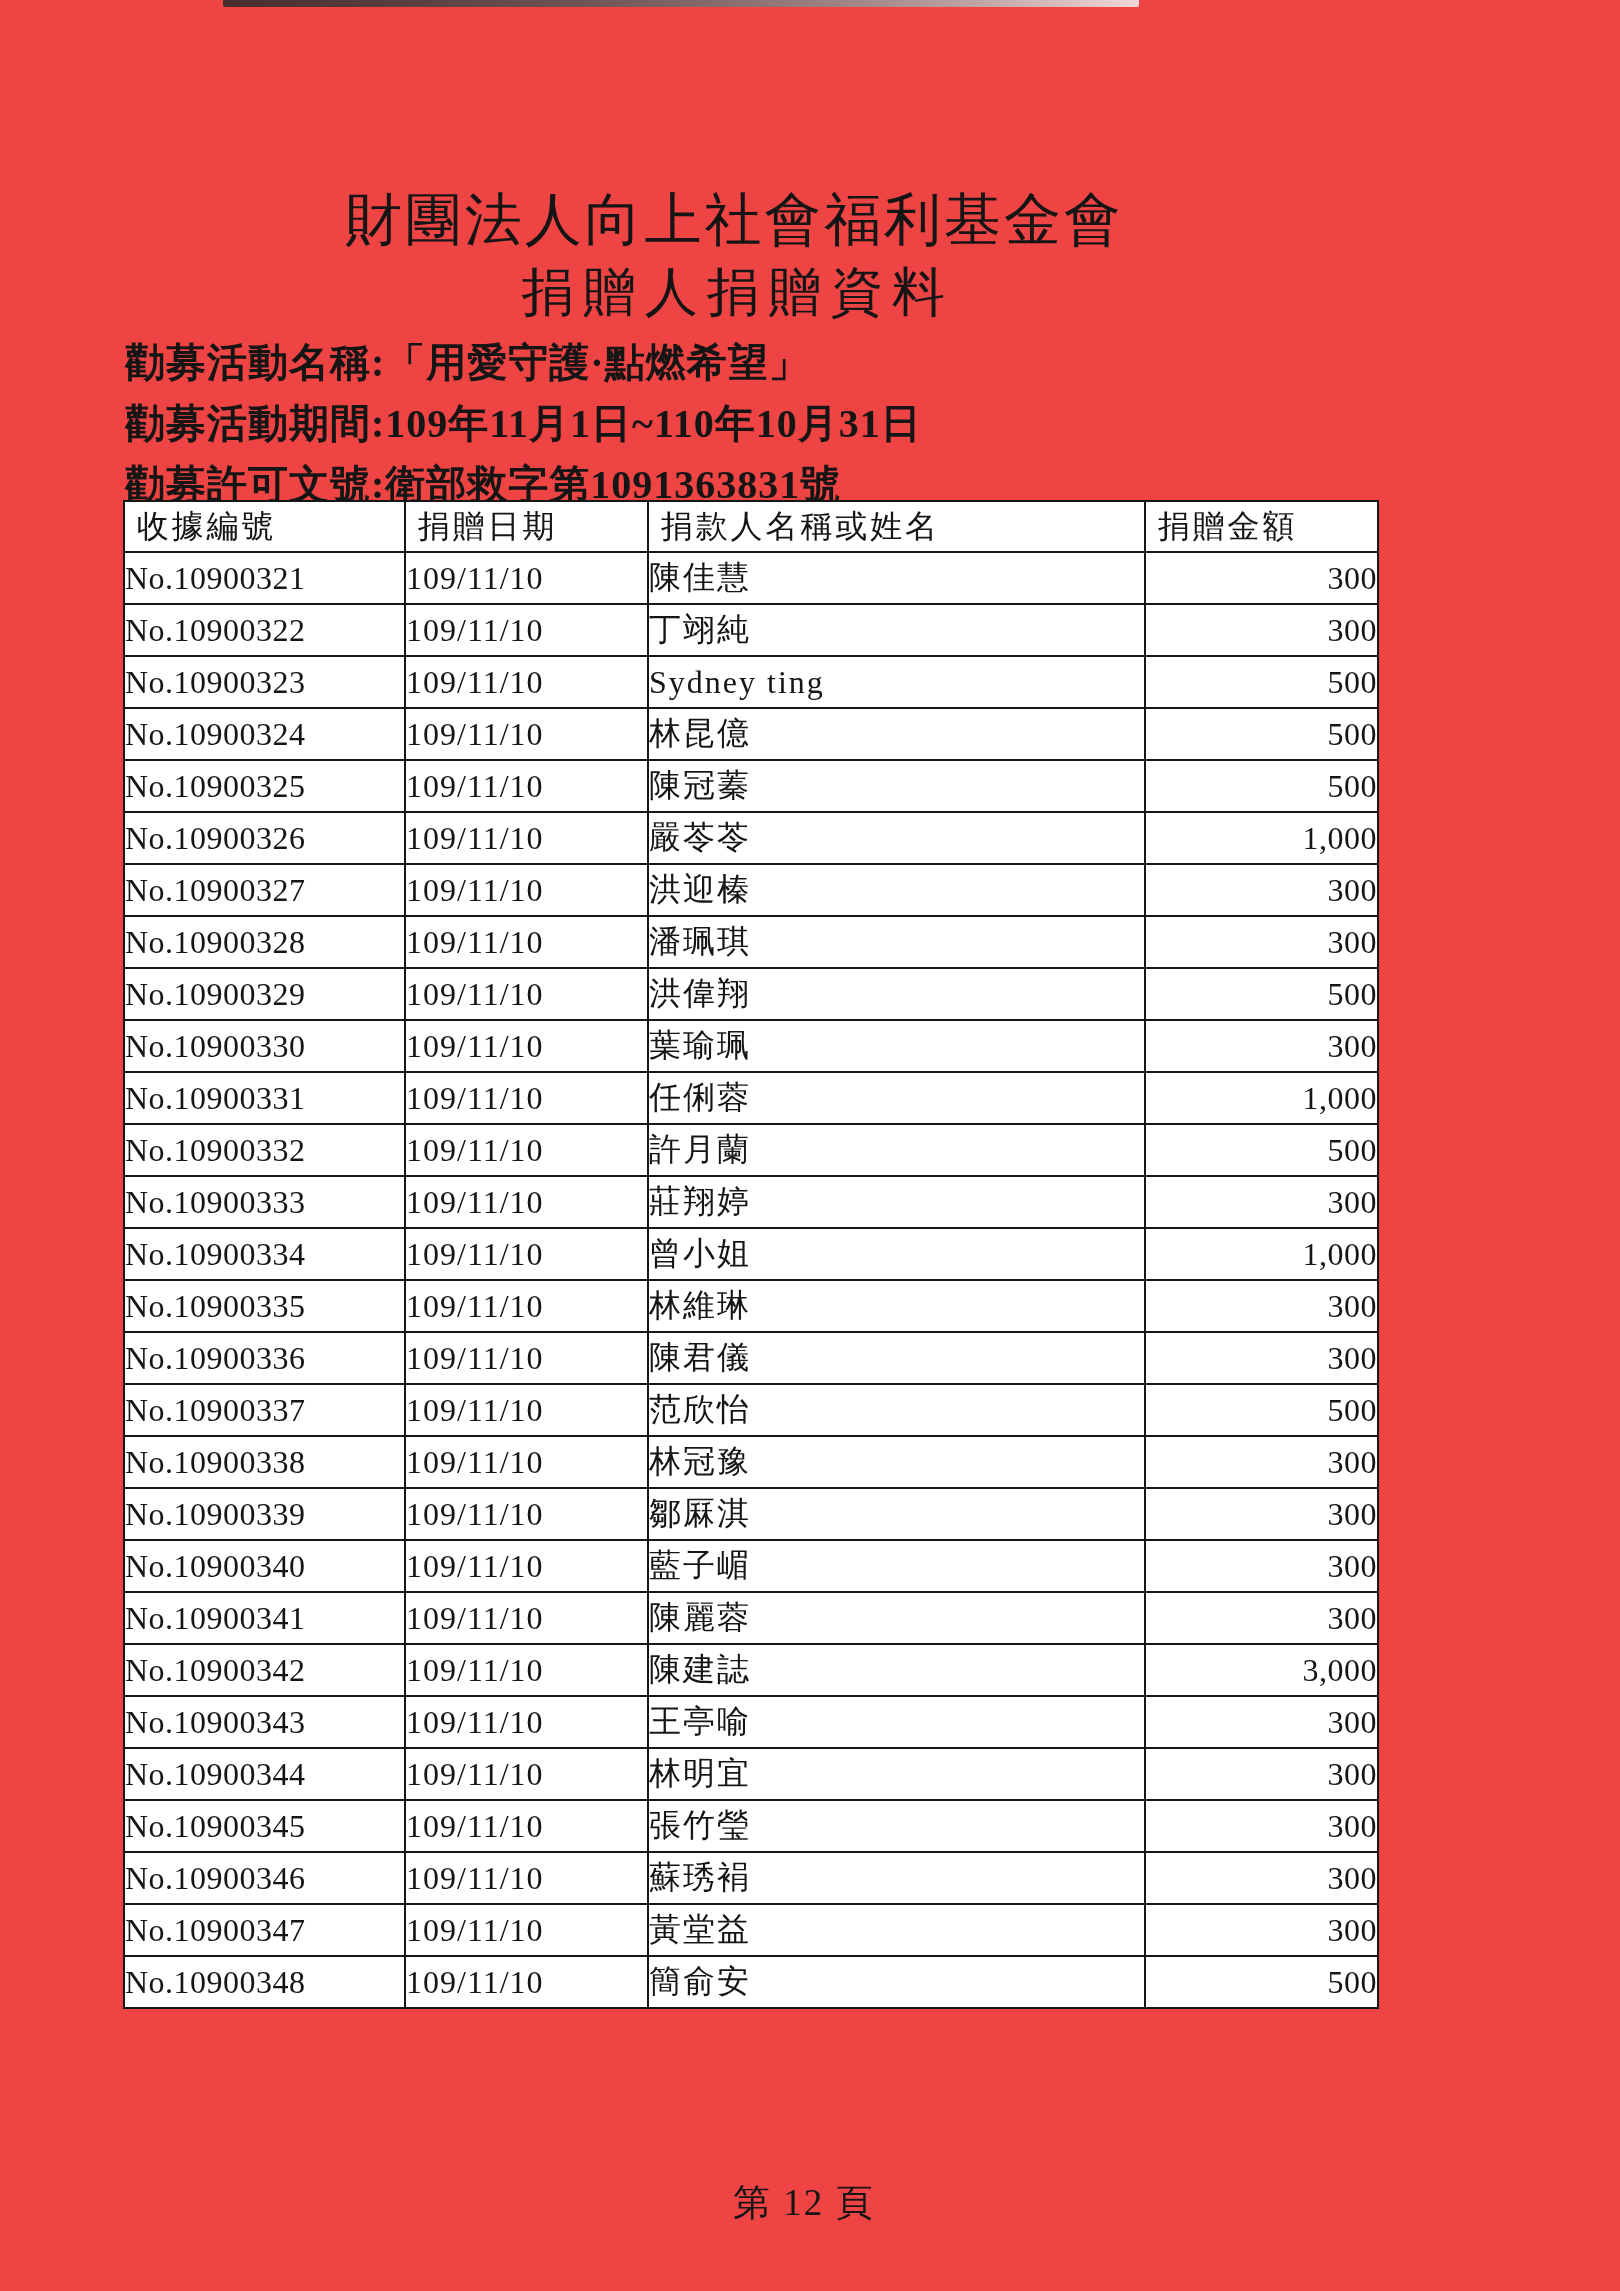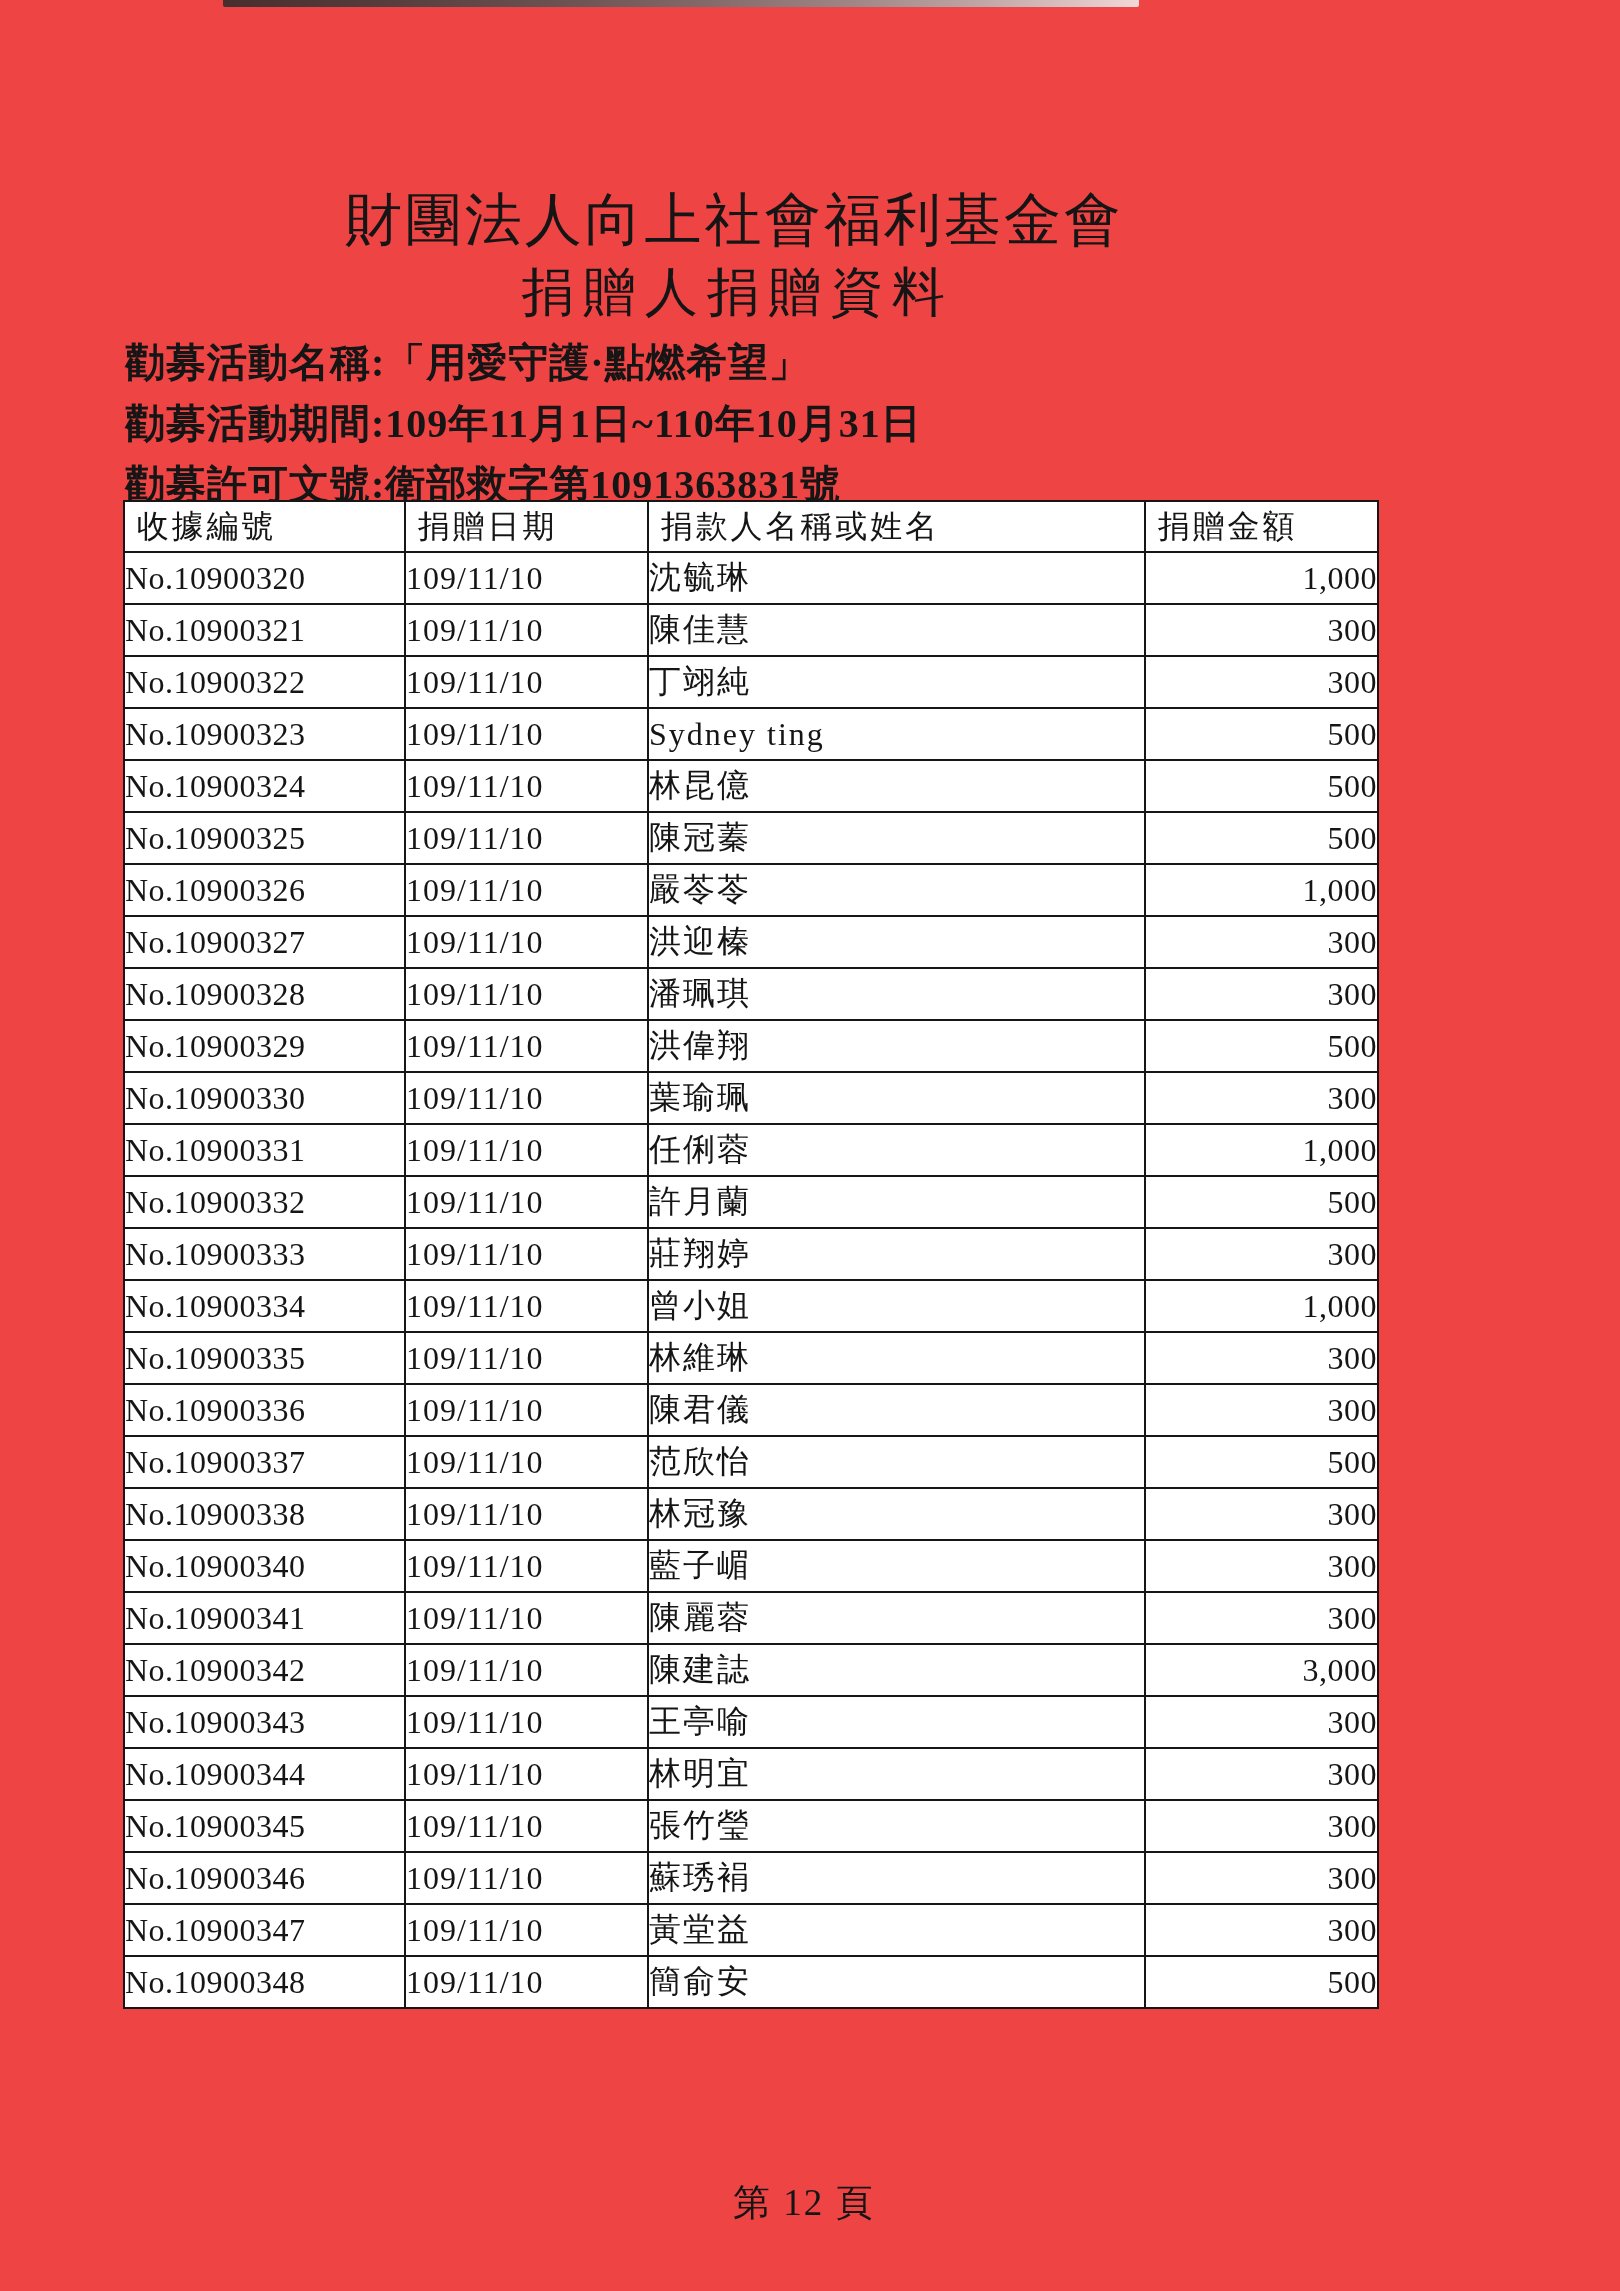--- a/index.html
+++ b/index.html
@@ -84,26 +84,20 @@
     <thead>
       <tr>
         <th>收據編號</th>
         <th>捐贈日期</th>
         <th>捐款人名稱或姓名</th>
         <th>捐贈金額</th>
       </tr>
     </thead>
     <tbody>
         <tr>
-          <td class="c0">No.10900320</td>
-          <td class="c1">109/11/10</td>
-          <td class="c2">沈毓琳</td>
-          <td class="c3">1,000</td>
-        </tr>
-        <tr>
           <td class="c0">No.10900321</td>
           <td class="c1">109/11/10</td>
           <td class="c2">陳佳慧</td>
           <td class="c3">300</td>
         </tr>
         <tr>
           <td class="c0">No.10900322</td>
           <td class="c1">109/11/10</td>
           <td class="c2">丁翊純</td>
           <td class="c3">300</td>
@@ -198,20 +192,26 @@
           <td class="c2">范欣怡</td>
           <td class="c3">500</td>
         </tr>
         <tr>
           <td class="c0">No.10900338</td>
           <td class="c1">109/11/10</td>
           <td class="c2">林冠豫</td>
           <td class="c3">300</td>
         </tr>
         <tr>
+          <td class="c0">No.10900339</td>
+          <td class="c1">109/11/10</td>
+          <td class="c2">鄒厤淇</td>
+          <td class="c3">300</td>
+        </tr>
+        <tr>
           <td class="c0">No.10900340</td>
           <td class="c1">109/11/10</td>
           <td class="c2">藍子嵋</td>
           <td class="c3">300</td>
         </tr>
         <tr>
           <td class="c0">No.10900341</td>
           <td class="c1">109/11/10</td>
           <td class="c2">陳麗蓉</td>
           <td class="c3">300</td>

